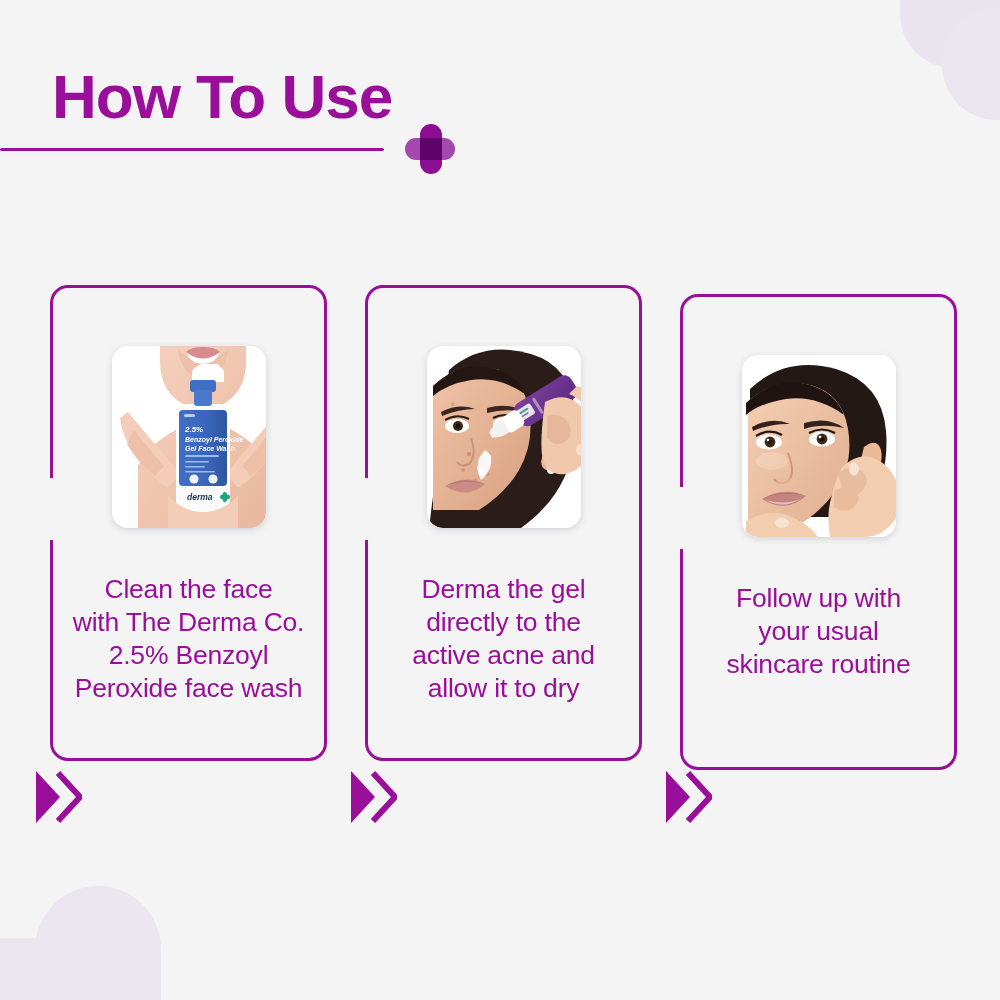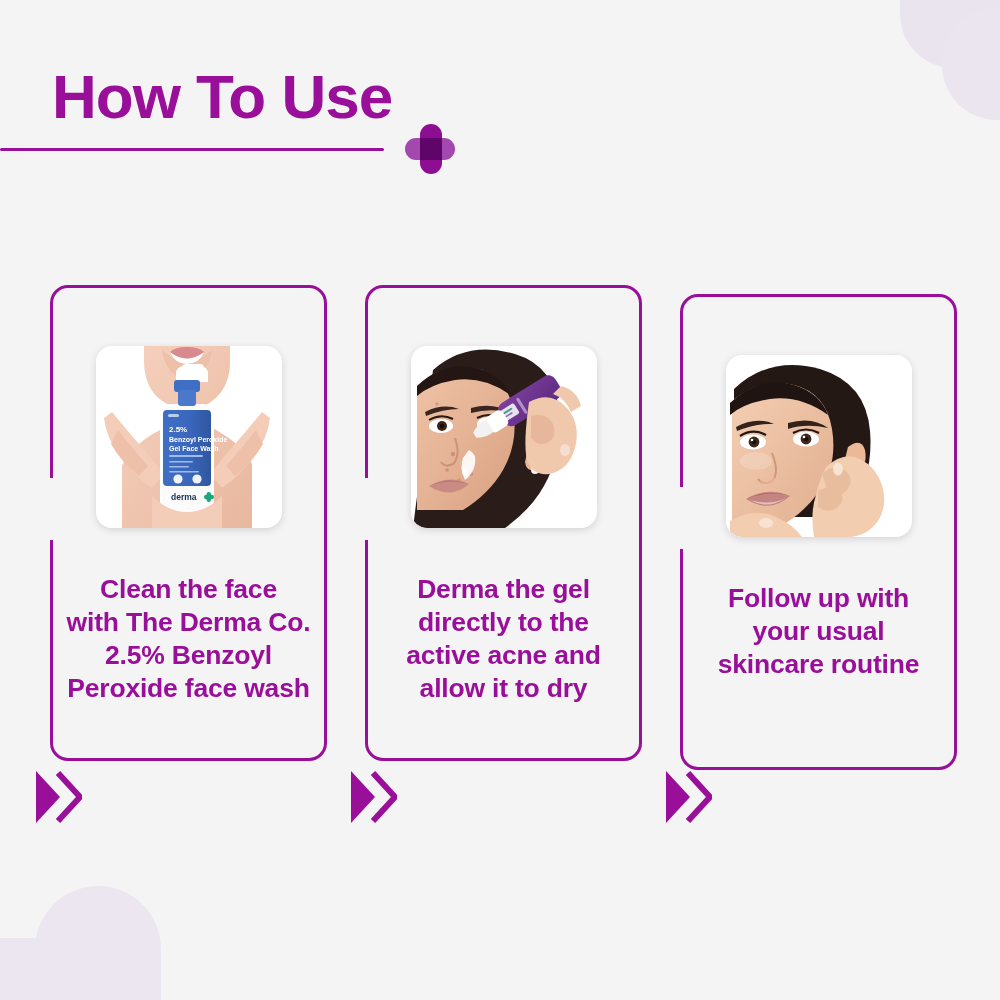--- a/index.html
+++ b/index.html
@@ -160,40 +160,41 @@
   .arrow.a2 { left: 351px; }
   .arrow.a3 { left: 666px; }
   .arrow svg { display: block; }
 
   
   .thumb {
     position: absolute;
     left: 50%;
     transform: translateX(-50%);
     top: 58px;
-    width: 186px;
+    width: 154px;
     height: 182px;
     border-radius: 16px;
     overflow: hidden;
     background: #ffffff;
     box-shadow: 0 2px 7px rgba(60,40,70,.17);
+    font-style: italic;
   }
   .thumb svg { display: block; width: 182px; height: 182px; }
 
   
   .caption {
     position: absolute;
     left: 6px;
     right: 6px;
     top: 285px;
     text-align: center;
     color: #9a0f9a;
     font-size: 26.5px;
     line-height: 33px;
-    font-weight: 700;
+    font-weight: 400;
     letter-spacing: -.2px;
     white-space: pre-line;
   }
 </style>
 </head>
 <body>
 
 <div id="stage">
 
   <div class="blob blob-tr-1"></div>

